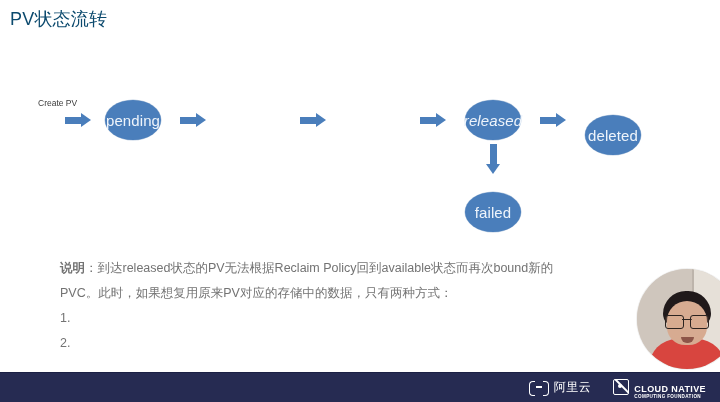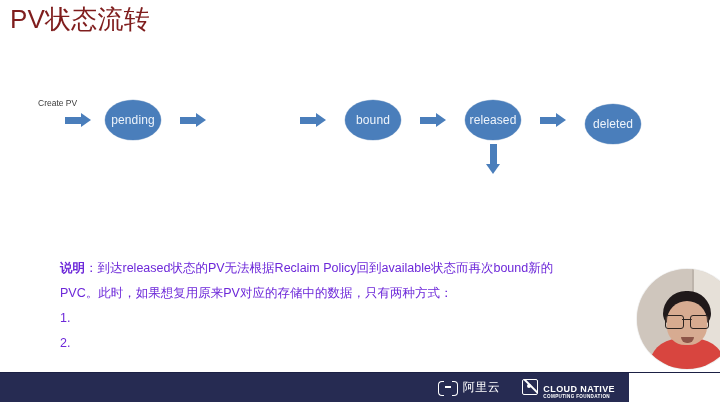--- a/index.html
+++ b/index.html
@@ -23,23 +23,23 @@
     width: 720px;
     height: 402px;
     background: #ffffff;
   }
 
   
   .slide-title {
     position: absolute;
     left: 10px;
     top: 5px;
-    font-size: 26px;
+    font-size: 18px;
     line-height: 28px;
-    color: #7f1d1d;
+    color: #0c4a6e;
     letter-spacing: 0.2px;
     white-space: nowrap;
   }
 
   
   .diagram {
     position: absolute;
     left: 0;
     top: 60px;
     width: 720px;
@@ -48,21 +48,21 @@
 
   .node {
     position: absolute;
     width: 56px;
     height: 40px;
     margin-left: -28px;
     margin-top: -20px;
     border-radius: 50%;
     background: #4a7ebb;
     color: #eef4fb;
-    font-size: 12px;
+    font-size: 15px;
     display: flex;
     align-items: center;
     justify-content: center;
     letter-spacing: 0.1px;
     box-shadow: 0 0 0 0.5px rgba(60,110,165,0.35);
   }
 
   
   .arrow-h {
     position: absolute;
@@ -122,21 +122,21 @@
   }
 
   
   .notes {
     position: absolute;
     left: 60px;
     top: 256px;
     width: 575px;
     font-size: 12.5px;
     line-height: 25px;
-    color: #6d28d9;
+    color: #737373;
   }
   .notes p {
     margin: 0;
   }
   .notes .lead-label {
     font-weight: bold;
   }
   .notes ol {
     margin: 0;
     padding: 0;
@@ -221,21 +221,21 @@
     width: 18px; height: 12px;
     background: #c49madd;
     background: #c2957c;
   }
 
   
   .footer {
     position: absolute;
     left: 0;
     bottom: 0;
-    width: 629px;
+    width: 720px;
     height: 30px;
     background: #262b52;
     display: flex;
     align-items: center;
     justify-content: flex-end;
     padding-right: 14px;
     box-sizing: border-box;
   }
   .footer-top-rule {
     position: absolute;
@@ -340,41 +340,41 @@
       <span class="shaft"></span>
       <span class="head"></span>
     </div>
 
 
     <div class="arrow-h" style="left:313px; top:60px;">
       <span class="shaft"></span>
       <span class="head"></span>
     </div>
 
-    <div class="node" style="left:373px; top:60px;">bound</div>
 
     <div class="arrow-h" style="left:433px; top:60px;">
       <span class="shaft"></span>
       <span class="head"></span>
     </div>
 
-    <div class="node" style="left:493px; top:60px;">released</div>
+    <div class="node" style="left:493px; top:60px;font-style:italic;">released</div>
 
     <div class="arrow-h" style="left:553px; top:60px;">
       <span class="shaft"></span>
       <span class="head"></span>
     </div>
 
-    <div class="node" style="left:613px; top:64px;">deleted</div>
+    <div class="node" style="left:613px; top:75px;">deleted</div>
 
     <div class="arrow-v" style="left:493px; top:84px;">
       <span class="shaft"></span>
       <span class="head"></span>
     </div>
 
+    <div class="node" style="left:493px; top:152px;">failed</div>
   </div>
 
   <div class="notes">
     <p><span class="lead-label">说明</span><span>：到达released状态的PV无法根据Reclaim Policy回到available状态而再次bound新的</span></p>
     <p>PVC。此时，如果想复用原来PV对应的存储中的数据，只有两种方式：</p>
 
     <ol>
       <li>
         <span class="marker">1.</span>
       </li>

